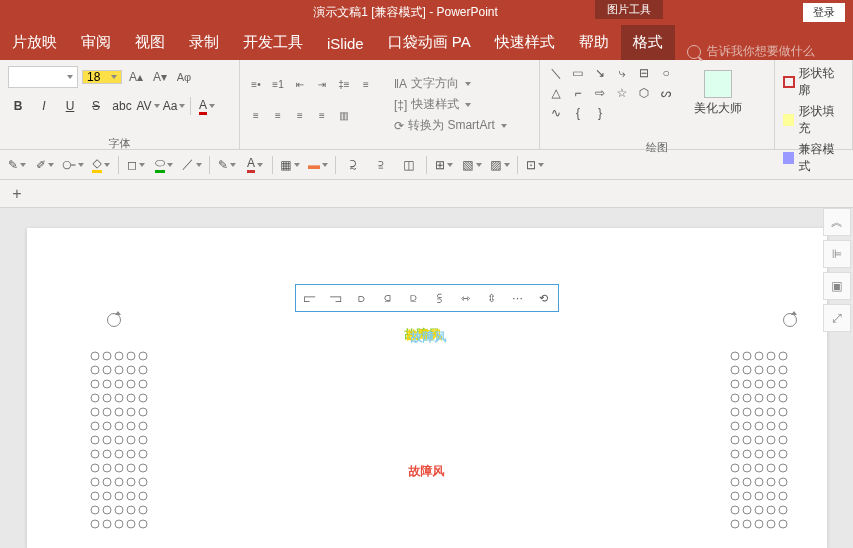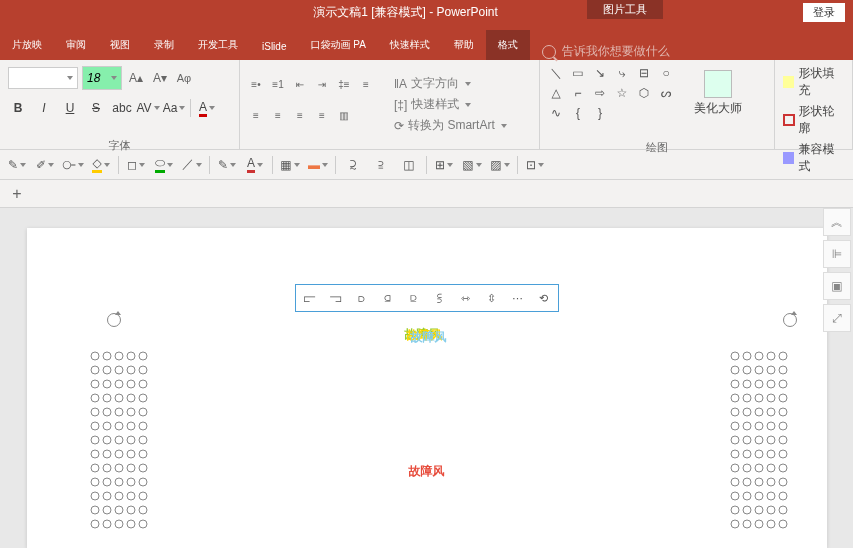--- a/index.html
+++ b/index.html
@@ -2,37 +2,37 @@
 <html><head>
 <meta charset="utf-8">
 <style>
 *{margin:0;padding:0;box-sizing:border-box;font-family:"Microsoft YaHei",sans-serif;font-size:12px;}
 body{background:#fff;width:853px;height:548px;overflow:hidden;}
 .titlebar{background:#b7402e;height:24px;display:flex;align-items:center;color:#fff;padding:0 8px;}
 .titlebar .title{flex:1;text-align:center;font-size:12px;}
 .titlebar .right-area{display:flex;gap:8px;align-items:center;}
 .login-btn{background:#fff;color:#333;padding:2px 10px;border:none;font-size:11px;}
 .tabbar{background:#b7402e;height:36px;display:flex;align-items:flex-end;color:#fff;}
-.tab{padding:8px 12px;font-size:10px;cursor:pointer;}
+.tab{padding:8px 12px;font-size:15px;cursor:pointer;}
 .tab.contextual{background:#8a3226;}
-.contextual-header{position:absolute;top:0;right:190px;background:#8a3226;color:#fff;font-size:11px;padding:2px 8px;width:76px;text-align:center;}
+.contextual-header{position:absolute;top:0;right:190px;background:#8a3226;color:#fff;font-size:11px;padding:2px 8px;width:68px;text-align:center;}
 .search-area{display:flex;align-items:center;padding:0 12px;color:#e0b5ae;font-size:12px;gap:6px;}
 .search-icon{width:14px;height:14px;border:1.5px solid #e0b5ae;border-radius:50%;position:relative;}
 .search-icon:after{content:"";position:absolute;width:5px;height:1.5px;background:#e0b5ae;transform:rotate(45deg);bottom:-2px;right:-3px;}
 .ribbon{background:#f3f2f1;height:90px;display:flex;border-bottom:1px solid #d4d4d4;}
 .ribbon-group{border-right:1px solid #d4d4d4;display:flex;flex-direction:column;padding:4px 6px;}
 .ribbon-group-content{flex:1;display:flex;align-items:center;gap:4px;}
 .ribbon-group-label{text-align:center;font-size:11px;color:#666;padding:2px 0;margin-top:16px;}
 .font-group{width:240px;}
 .para-group{width:300px;}
 .draw-group{width:235px;}
 .shape-style-group{flex:1;}
 .font-row1{display:flex;gap:4px;align-items:center;padding:2px;}
 .font-combo{border:1px solid #ccc;background:#fff;width:70px;height:22px;display:flex;align-items:center;padding:0 4px;font-size:11px;}
-.size-combo{border:1px solid #ccc;background:#86efac;width:40px;height:24px;display:flex;align-items:center;padding:0 4px;font-size:11px;font-style:italic;}
+.size-combo{border:1px solid #ccc;background:#fde047;width:40px;height:14px;display:flex;align-items:center;padding:0 4px;font-size:11px;}
 .sm-btn{width:20px;height:20px;display:flex;align-items:center;justify-content:center;color:#666;cursor:pointer;font-size:11px;}
 .font-row2{display:flex;gap:6px;align-items:center;padding:2px;}
 .fmt-btn{width:20px;height:20px;display:flex;align-items:center;justify-content:center;color:#444;cursor:pointer;}
 .para-cols{display:flex;gap:6px;}
 .para-btns{display:flex;flex-wrap:wrap;width:140px;gap:2px;}
 .para-btn{width:20px;height:20px;color:#666;display:flex;align-items:center;justify-content:center;font-size:10px;}
 .para-right{display:flex;flex-direction:column;gap:2px;font-size:11px;color:#7a7a7a;}
 .para-right-item{display:flex;align-items:center;gap:4px;padding:1px 2px;}
 .shape-gallery{display:flex;flex-wrap:wrap;width:140px;gap:2px;}
 .shape-cell{width:20px;height:18px;color:#555;display:flex;align-items:center;justify-content:center;}
@@ -201,26 +201,26 @@
         <span>美化大师</span>
       </div>
     </div>
     <div class="ribbon-group-label">绘图</div>
   </div>
 
   <div class="ribbon-group shape-style-group">
     <div class="ribbon-group-content">
       <div class="shape-actions">
         <div class="shape-act">
+            <span class="color-sq" style="border:2px solid #c33"></span>
+            <span>形状轮廓</span>
+          </div>
+        <div class="shape-act">
             <span class="color-sq" style="background:#ff9"></span>
             <span>形状填充</span>
-          </div>
-        <div class="shape-act">
-            <span class="color-sq" style="border:2px solid #c33"></span>
-            <span>形状轮廓</span>
           </div>
         <div class="shape-act">
             <span class="color-sq" style="background:#99f"></span>
             <span>兼容模式</span>
           </div>
       </div>
     </div>
     <div class="ribbon-group-label"></div>
   </div>
 </div>

